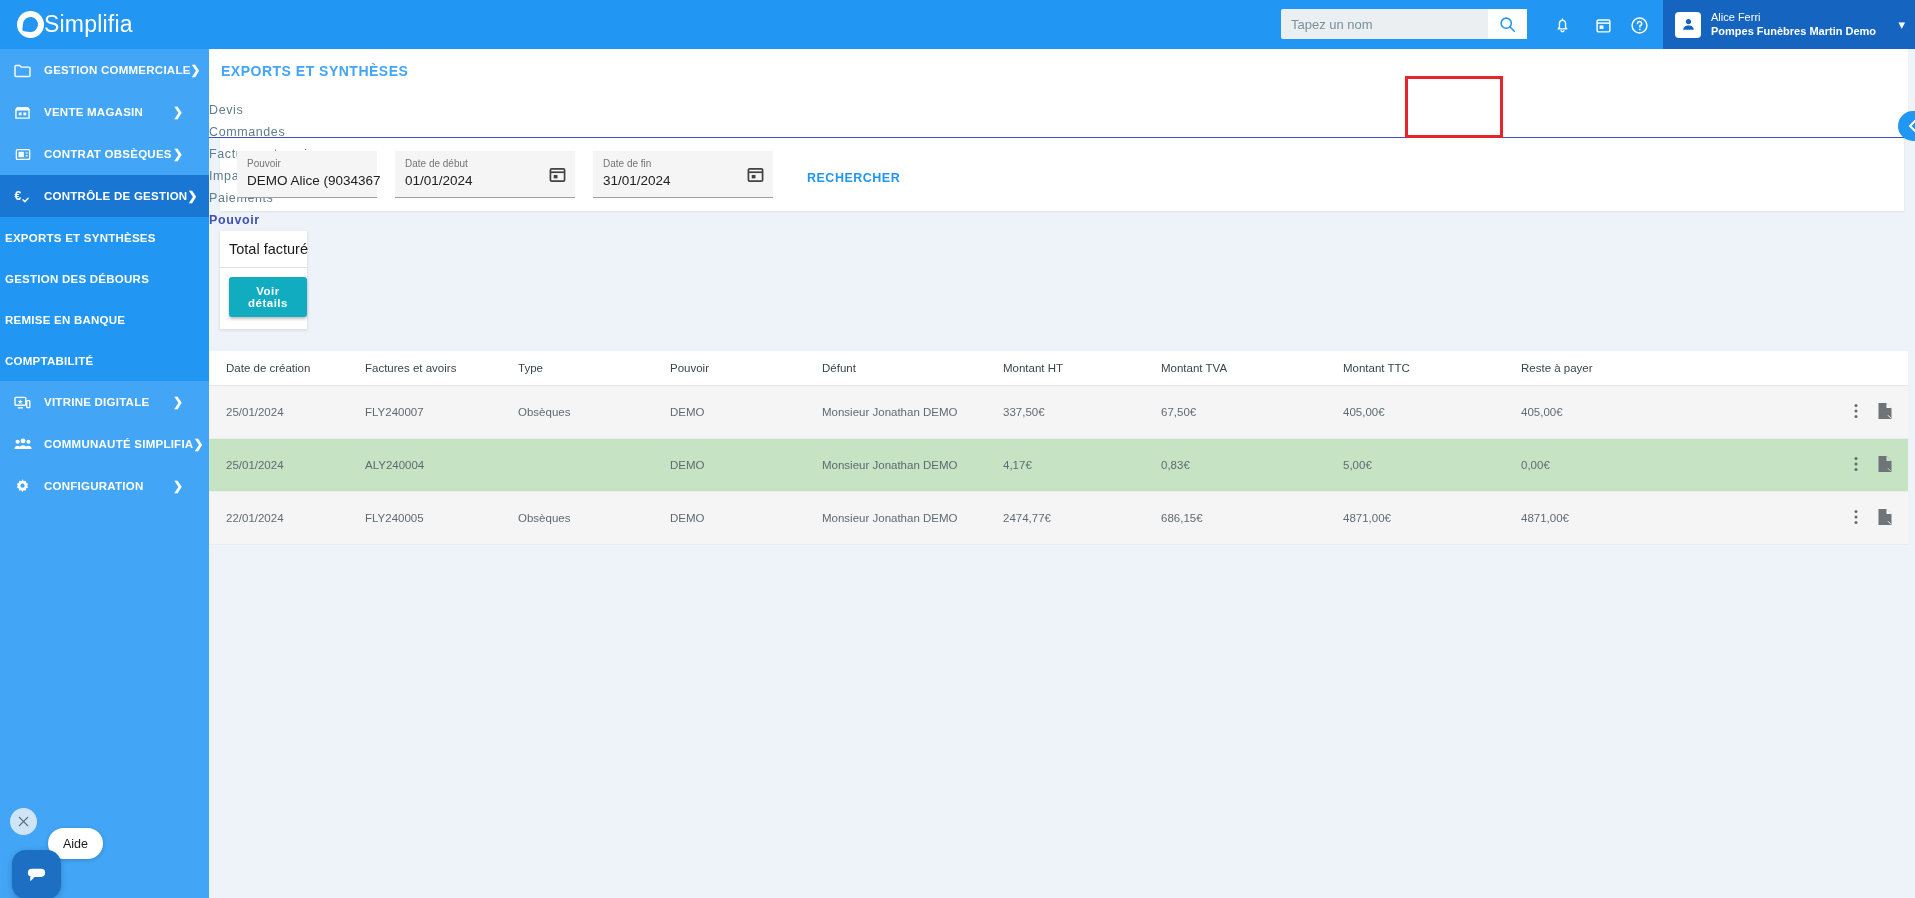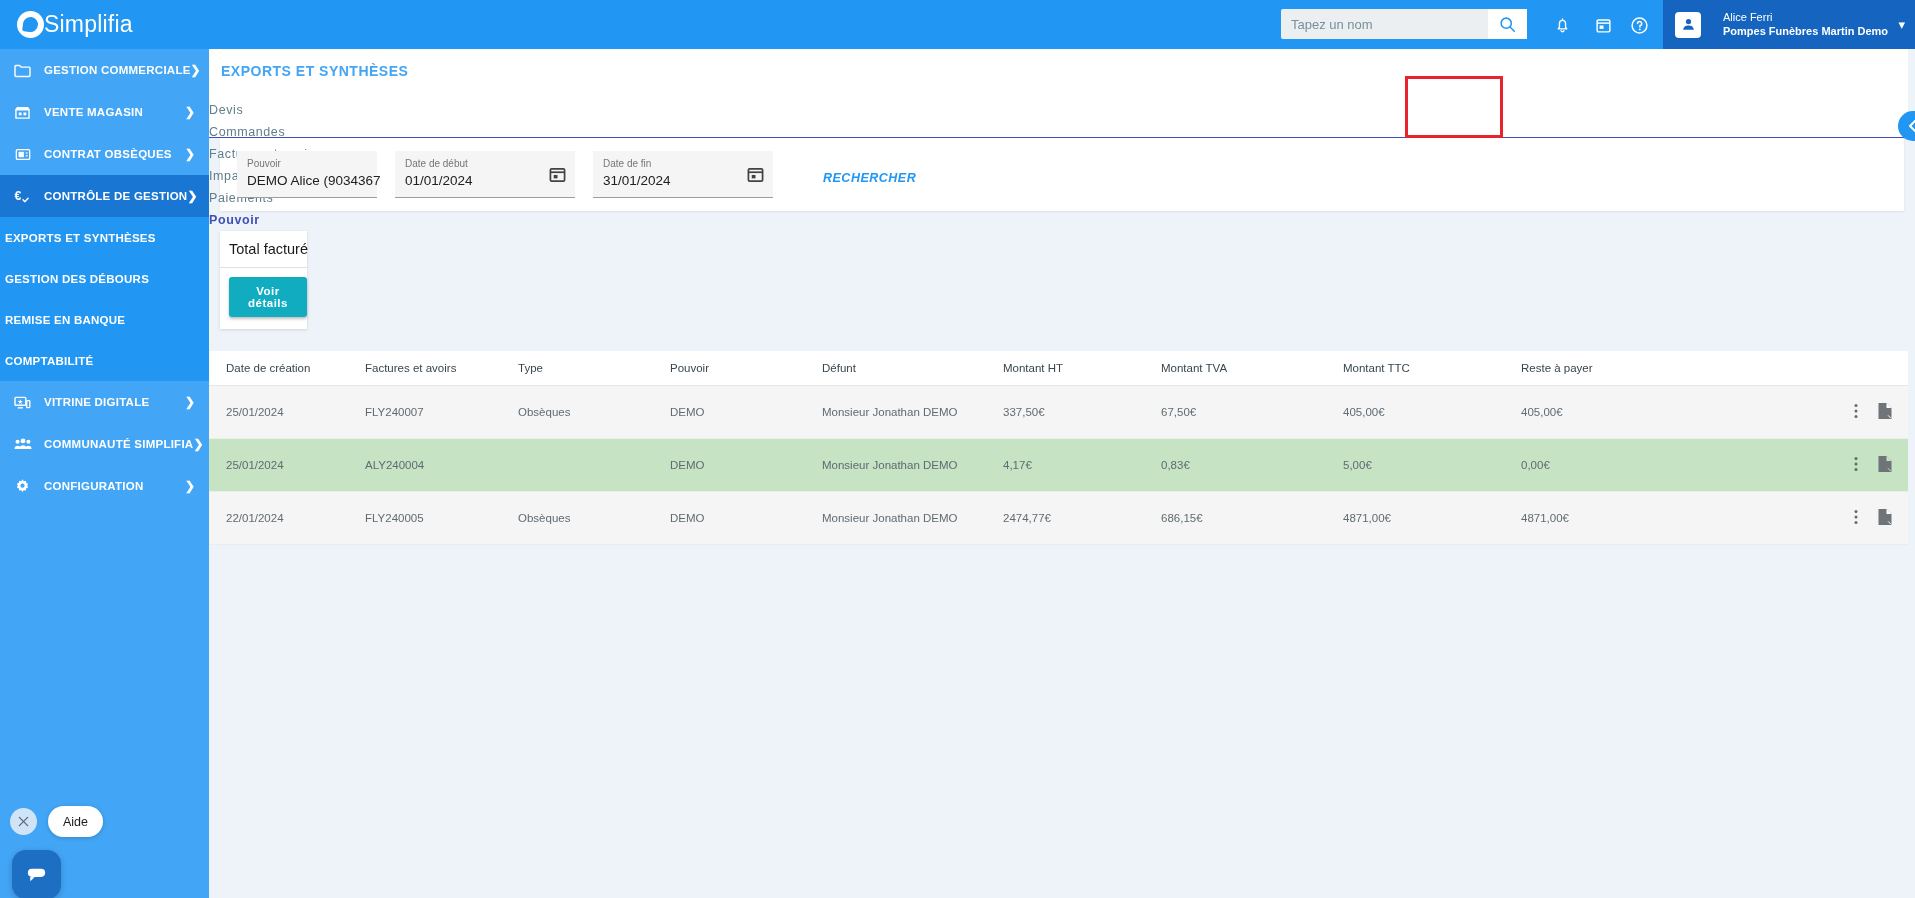--- a/index.html
+++ b/index.html
@@ -49,32 +49,32 @@
   .ti-help { left: 1627px; }
 
   .user-block {
     position: absolute; left: 1663px; top: 0; width: 252px; height: 49px;
     background: #1565c0; display: flex; align-items: center; padding: 0 10px 0 12px; cursor: pointer;
   }
   .avatar {
     width: 26px; height: 26px; background: #ffffff; border-radius: 4px;
     display: flex; align-items: center; justify-content: center; flex: 0 0 26px;
   }
-  .user-text { margin-left: 22px; line-height: 1.25; flex: 1; }
+  .user-text { margin-left: 10px; line-height: 1.25; flex: 1; }
   .user-name { color: #ffffff; font-size: 11px; font-weight: 400; }
   .user-org  { color: #ffffff; font-size: 11px; font-weight: bold; white-space: nowrap; }
   .chev-down { color: #ffffff; font-size: 13px; margin-left: 4px; }
 
   
   .sidebar {
     position: absolute; left: 0; top: 49px; width: 209px; height: 849px;
     background: #42a5f5; overflow: hidden;
   }
   .nav-item {
-    height: 42px; display: flex; align-items: center; padding: 0 14px 0 13px;
+    height: 42px; display: flex; align-items: center; padding: 0 26px 0 13px;
     color: #ffffff; cursor: pointer; position: relative;
   }
   .nav-item .nav-ico { width: 19px; flex: 0 0 19px; display:flex; align-items:center; justify-content:center; }
   .nav-item .nav-label {
     flex: 1; font-size: 11.5px; font-weight: bold; letter-spacing: .25px;
     margin-left: 12px; white-space: nowrap;
   }
   .nav-item .nav-arrow { font-size: 12px; font-weight: bold; }
   .nav-item.active { background: #1976d2; }
   .nav-sub-group { background: #2196f3; }
@@ -85,21 +85,21 @@
   }
   .nav-sub.current { }
 
   
   .help-close {
     position: absolute; left: 10px; top: 808px; width: 27px; height: 27px;
     border-radius: 50%; background: #cfe4f7; display: flex; align-items: center;
     justify-content: center; color: #5a6b7a; font-size: 14px; cursor: pointer;
   }
   .help-pill {
-    position: absolute; left: 48px; top: 806px; height: 31px; padding: 0 15px;
+    position: absolute; left: 48px; top: 828px; height: 31px; padding: 0 15px;
     border-radius: 16px; background: #ffffff; display: flex; align-items: center;
     justify-content: center; font-size: 12.5px; color: #1a1a1a; cursor: pointer;
     box-shadow: 0 1px 4px rgba(0,0,0,.18);
   }
   .chat-fab {
     position: absolute; left: 12px; top: 850px; width: 49px; height: 49px;
     border-radius: 14px; background: #1d6fc4; display: flex; align-items: center;
     justify-content: center; cursor: pointer; box-shadow: 0 2px 6px rgba(0,0,0,.2);
   }
 
@@ -143,21 +143,21 @@
     padding: 6px 10px 0 10px; position: relative; display: flex; flex-direction: column;
     justify-content: flex-start; cursor: text;
   }
   .field-pouvoir { width: 140px; }
   .field-date { width: 180px; }
   .field-label { font-size: 10px; color: #757575; line-height: 14px; }
   .field-value { font-size: 13.5px; color: #212121; line-height: 20px; white-space: nowrap; }
   .cal-ico { position: absolute; right: 9px; top: 15px; cursor: pointer; }
   .search-link {
     color: #2196f3; font-size: 12.5px; font-weight: bold; letter-spacing: .5px;
-    cursor: pointer; margin-left: 32px; margin-top: 6px; font-style: italic;
+    cursor: pointer; margin-left: 16px; margin-top: 6px;
   }
 
   .stat-card {
     margin: 20px 0 0 11px; width: 87px; background: #ffffff;
     box-shadow: 0 1px 3px rgba(0,0,0,.12);
   }
   .stat-title { font-size: 14.5px; color: #1a1a1a; padding: 10px 8px 10px 9px; border-bottom: 1px solid #e0e0e0; white-space: nowrap; }
   .stat-body { padding: 9px 0 12px 9px; }
   .btn-teal {
     background: #12ACC1; color: #ffffff; border: 0; border-radius: 3px;

